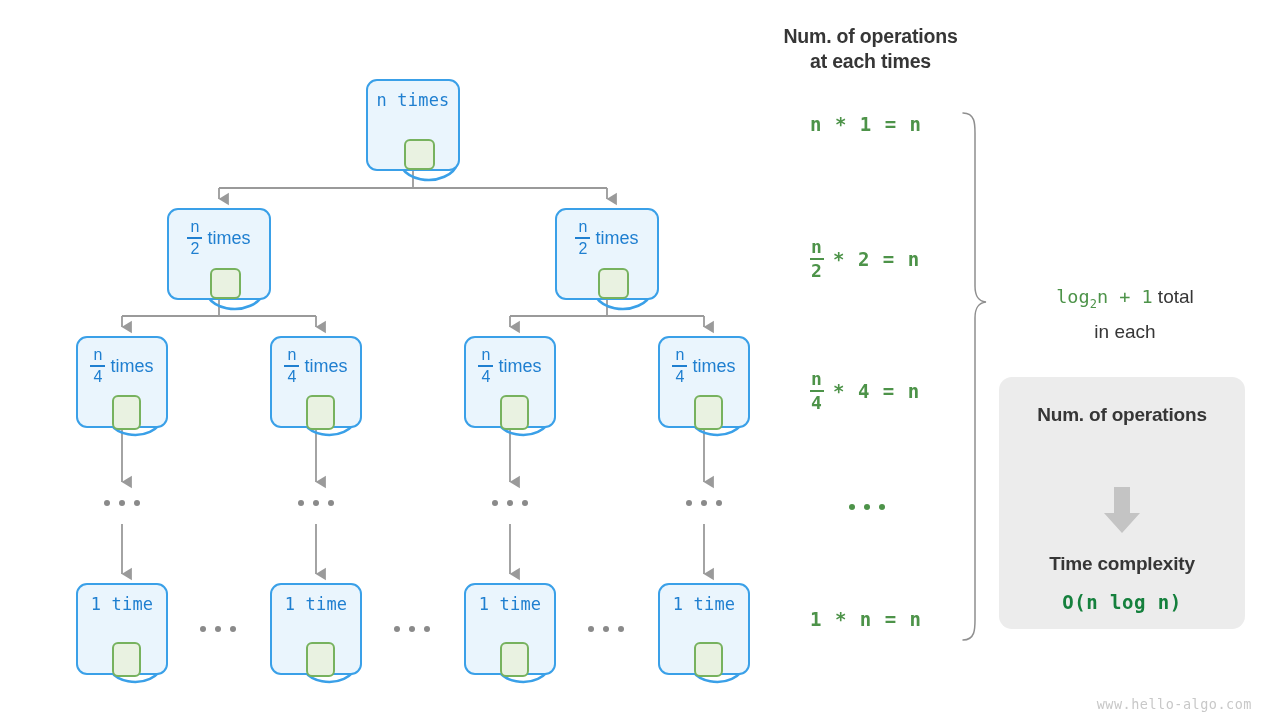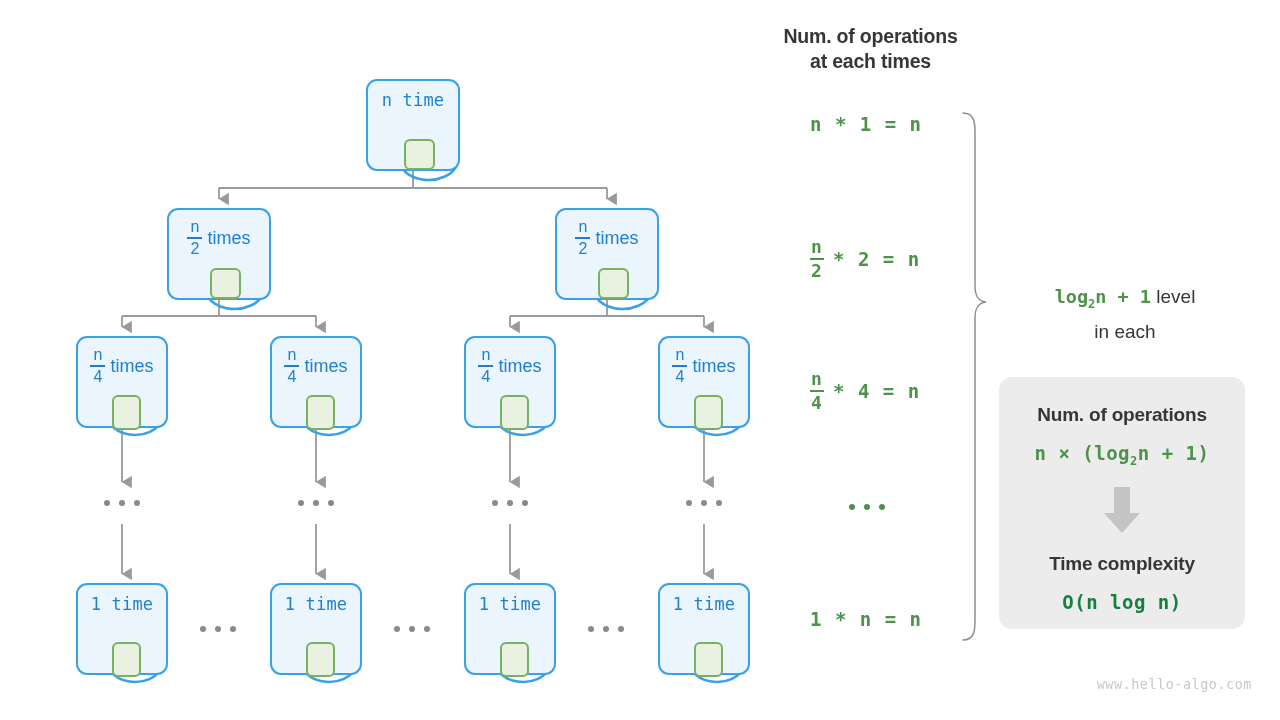--- a/index.html
+++ b/index.html
@@ -117,21 +117,21 @@
     position: absolute;
     text-align: center;
     font-size: 19px;
     color: #363636;
     line-height: 28px;
     white-space: nowrap;
   }
   .levels-text .g {
     color: #4d9349;
     font-family: "DejaVu Sans Mono", monospace;
-    font-weight: bold;
+    font-weight: normal;
     font-size: 18.5px;
   }
   .levels-text .g sub { font-size: 12px; }
   .panel {
     position: absolute;
     background: #ececec;
     border-radius: 13px;
     box-sizing: border-box;
   }
   .panel-title {
@@ -151,21 +151,21 @@
     font-weight: bold;
     font-size: 19px;
     color: #4d9349;
     letter-spacing: 0.5px;
   }
   .panel-formula sub { font-size: 12px; }
   .panel-formula.blue { color: #15803d; }
   .watermark {
     position: absolute;
     right: 28px;
-    bottom: 28px;
+    bottom: 8px;
     color: #c8c8c8;
     font-family: "DejaVu Sans Mono", monospace;
     font-size: 13.5px;
     letter-spacing: 0.5px;
   }
 </style>
 </head>
 <body>
 
 <div id="stage">
@@ -221,21 +221,21 @@
       <path d="M524,644 A27,19 0 1 1 498,656" marker-end="url(#arrowBlue)"></path>
       <path d="M718,644 A27,19 0 1 1 692,656" marker-end="url(#arrowBlue)"></path>
     </g>
 
     <g>
       <path d="M963,113 C975,113 975,124 975,133 L975,286 C975,296 978,301 986,302 C978,303 975,308 975,318 L975,620 C975,629 975,640 963,640" stroke="#8f8f8f" stroke-width="1.5" fill="none" stroke-linecap="round"></path>
     </g>
   </svg>
 
   <div class="node" style="left:366px; top:79px; width:94px; height:92px;">
-    <div class="node-label">n time</div>
+    <div class="node-label">n times</div>
     <div class="inner-sq" style="left:36px; top:58px; width:27px; height:27px;"></div>
   </div>
 
   <div class="node" style="left:167px; top:208px; width:104px; height:92px;">
     <div class="node-label frac-label">
       <span class="frac">
         <span class="num">n</span>
         <span class="bar"></span>
         <span class="den">2</span>
       </span>
@@ -387,30 +387,27 @@
       <i></i>
     </div>
 
   <div class="formula" style="left:810px; top:608px;">
     <span>1 * n = n</span>
   </div>
 
   <div class="levels-text" style="left:1010px; top:283px; width:230px;">
     <div>
       <span class="g"><span>log</span><sub>2</sub><span>n + 1</span></span>
-      <span>level</span>
+      <span>total</span>
     </div>
     <div>in each</div>
   </div>
 
   <div class="panel" style="left:999px; top:377px; width:246px; height:252px;">
     <div class="panel-title" style="top:27px;">Num. of operations</div>
-    <div class="panel-formula" style="top:65px;">
-      <span>n × (log</span><sub>2</sub><span>n + 1)</span>
-    </div>
     <svg class="layer" style="width:246px; height:252px; left:0; top:0;" viewBox="0 0 246 252">
       <path d="M115,110 L131,110 L131,136 L141,136 L123,156 L105,136 L115,136 Z" fill="#c4c4c4"></path>
     </svg>
     <div class="panel-title" style="top:176px;">Time complexity</div>
     <div class="panel-formula blue" style="top:214px;">O(n log n)</div>
   </div>
 
   <div class="watermark">www.hello-algo.com</div>
 </div>
 

